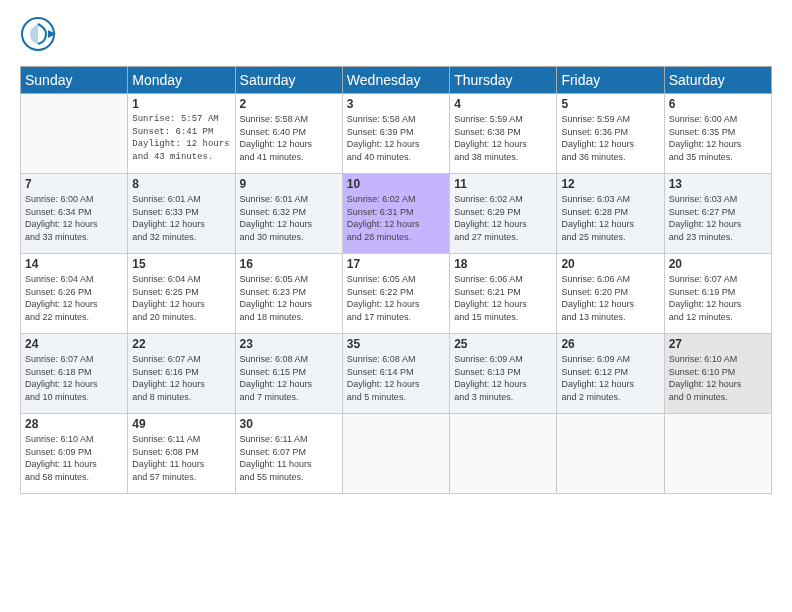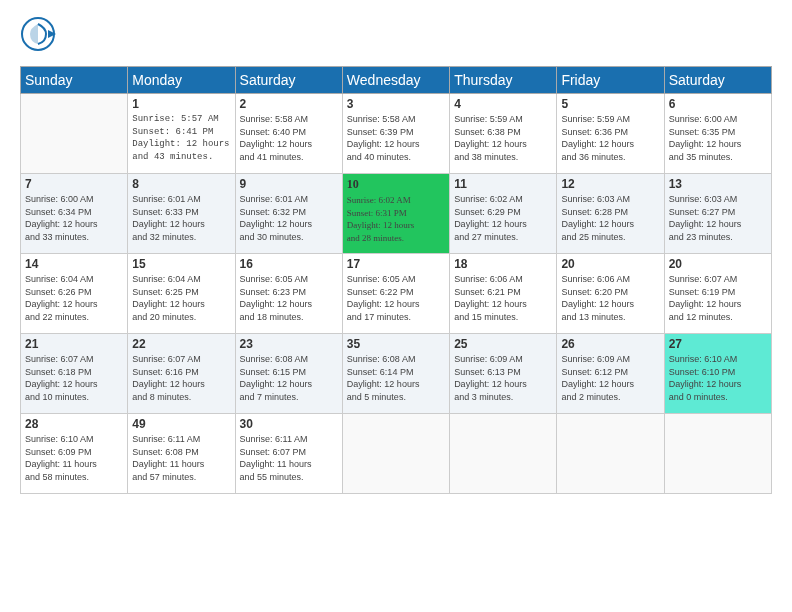--- a/index.html
+++ b/index.html
@@ -188,21 +188,21 @@
 Daylight: 12 hours
 and 32 minutes.</div>
           </td>
           <td style="background-color: rgb(240, 244, 248);">
             <div class="day-num">9</div>
             <div class="day-info" style="white-space: pre-line;">Sunrise: 6:01 AM
 Sunset: 6:32 PM
 Daylight: 12 hours
 and 30 minutes.</div>
           </td>
-          <td style="background-color: #22c55e; font-family: Liberation Serif, serif;">
+          <td style="background-color: #c4b5fd;">
             <div class="day-num">10</div>
             <div class="day-info" style="white-space: pre-line;">Sunrise: 6:02 AM
 Sunset: 6:31 PM
 Daylight: 12 hours
 and 28 minutes.</div>
           </td>
           <td style="background-color: rgb(240, 244, 248);">
             <div class="day-num">11</div>
             <div class="day-info" style="white-space: pre-line;">Sunrise: 6:02 AM
 Sunset: 6:29 PM
@@ -270,21 +270,21 @@
           <td style="background-color: rgb(255, 255, 255);">
             <div class="day-num">20</div>
             <div class="day-info" style="white-space: pre-line;">Sunrise: 6:07 AM
 Sunset: 6:19 PM
 Daylight: 12 hours
 and 12 minutes.</div>
           </td>
         </tr>
         <tr>
           <td style="background-color: rgb(240, 244, 248);">
-            <div class="day-num">21</div>
+            <div class="day-num">24</div>
             <div class="day-info" style="white-space: pre-line;">Sunrise: 6:07 AM
 Sunset: 6:18 PM
 Daylight: 12 hours
 and 10 minutes.</div>
           </td>
           <td style="background-color: rgb(240, 244, 248);">
             <div class="day-num">22</div>
             <div class="day-info" style="white-space: pre-line;">Sunrise: 6:07 AM
 Sunset: 6:16 PM
 Daylight: 12 hours
@@ -311,21 +311,21 @@
 Daylight: 12 hours
 and 3 minutes.</div>
           </td>
           <td style="background-color: rgb(240, 244, 248);">
             <div class="day-num">26</div>
             <div class="day-info" style="white-space: pre-line;">Sunrise: 6:09 AM
 Sunset: 6:12 PM
 Daylight: 12 hours
 and 2 minutes.</div>
           </td>
-          <td style="background-color: #5eead4;">
+          <td style="background-color: #e5e5e5;">
             <div class="day-num">27</div>
             <div class="day-info" style="white-space: pre-line;">Sunrise: 6:10 AM
 Sunset: 6:10 PM
 Daylight: 12 hours
 and 0 minutes.</div>
           </td>
         </tr>
         <tr>
           <td style="background-color: rgb(255, 255, 255);">
             <div class="day-num">28</div>

